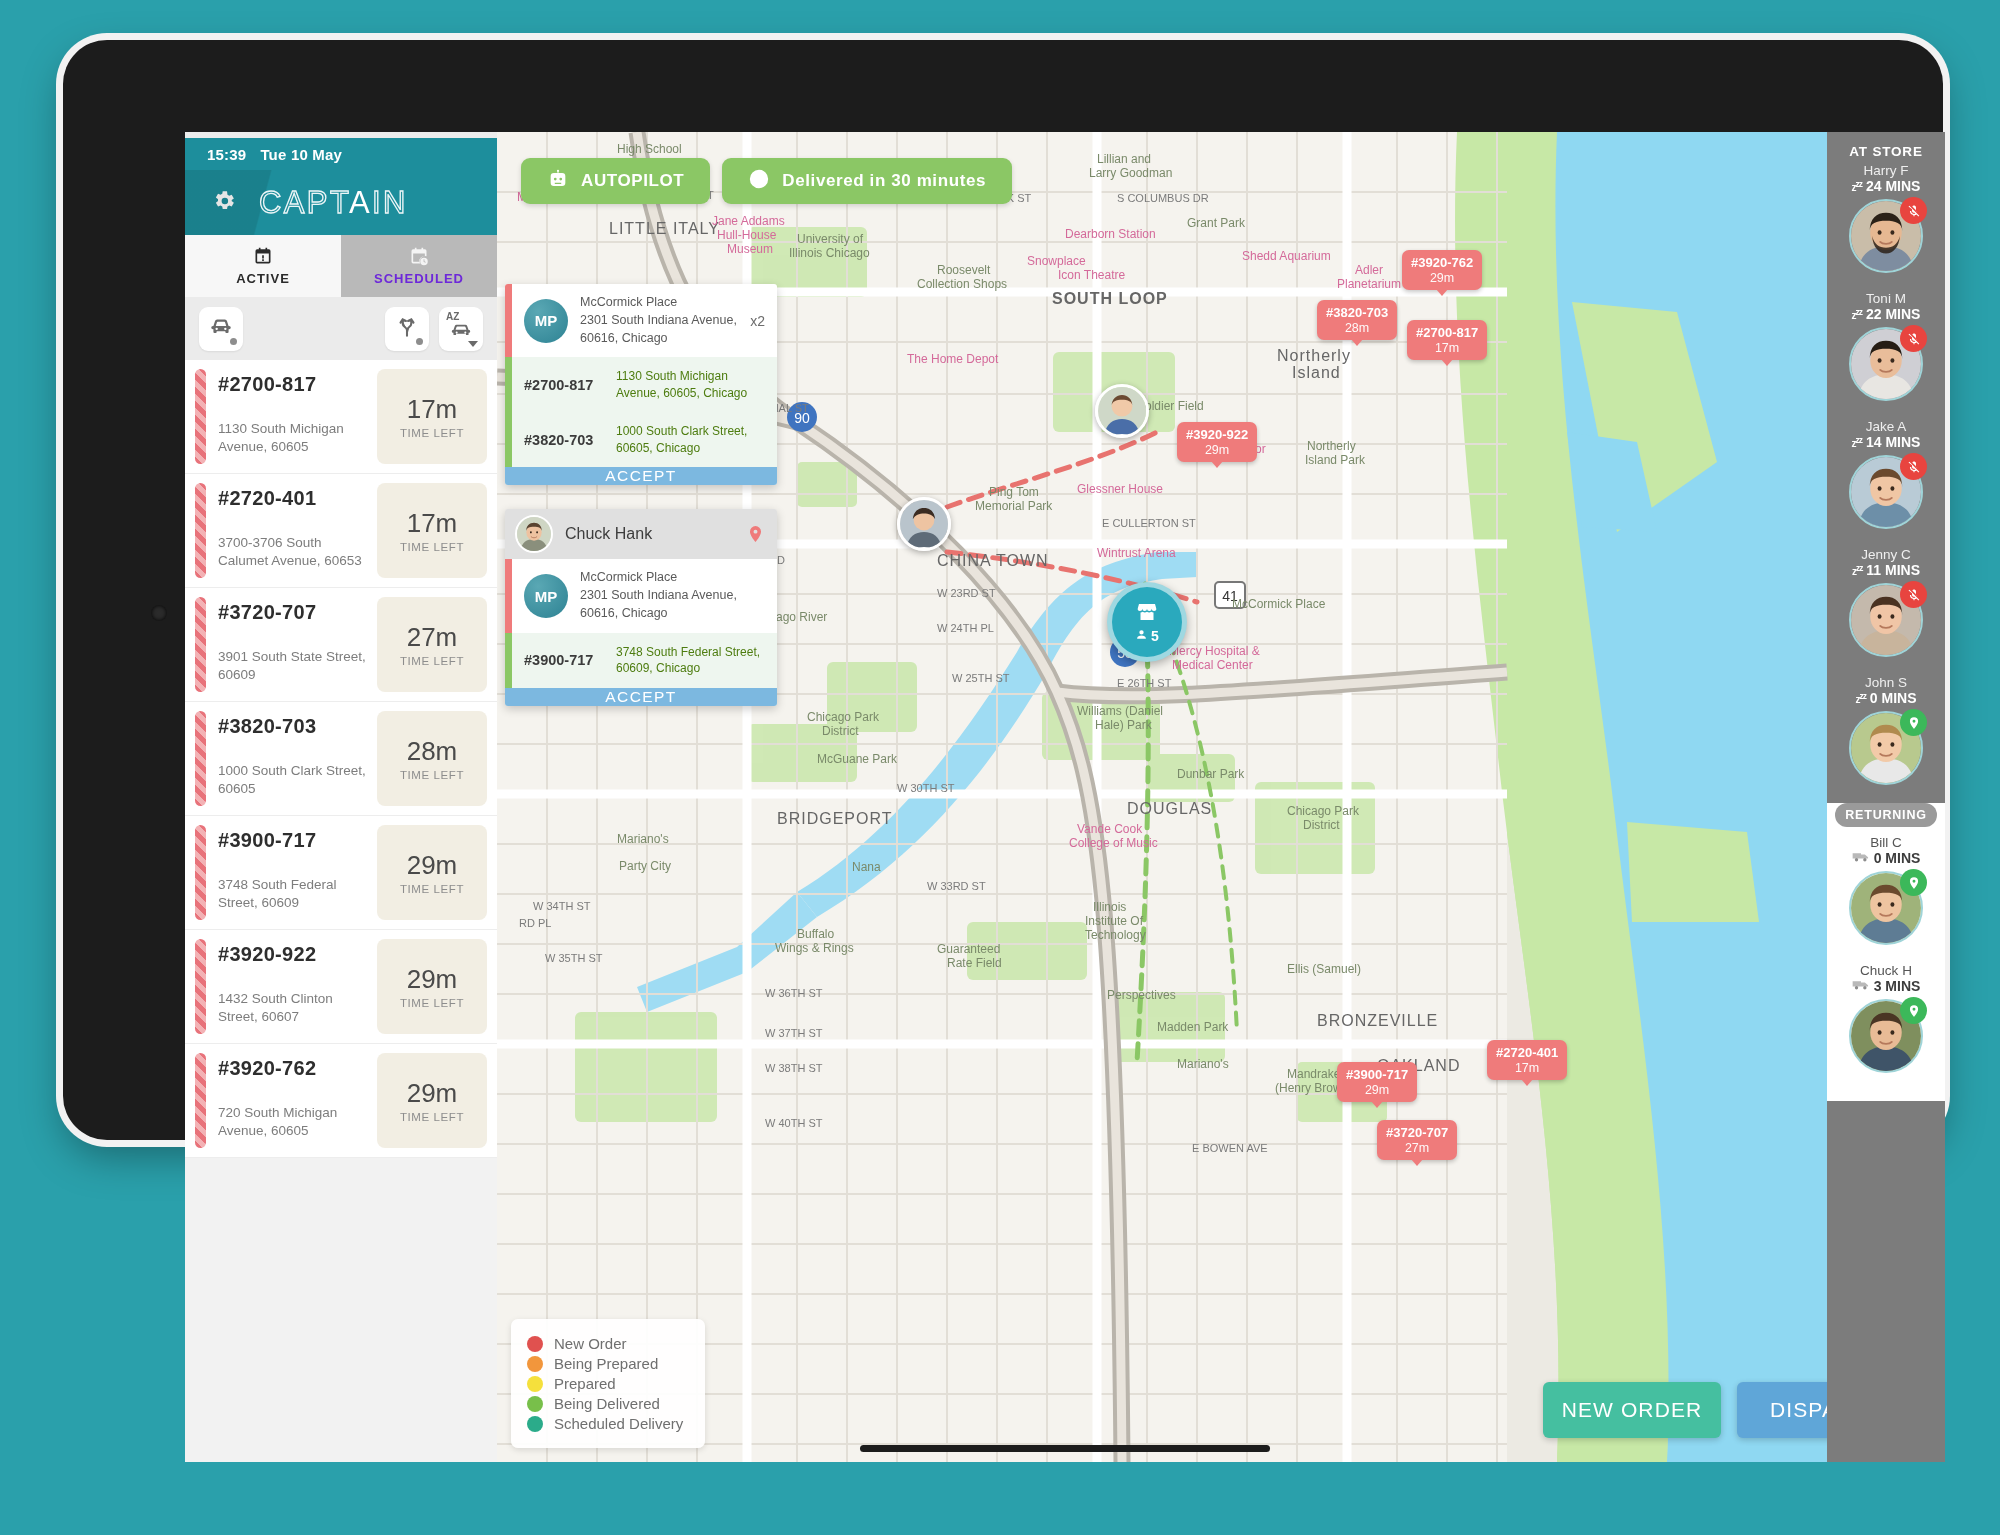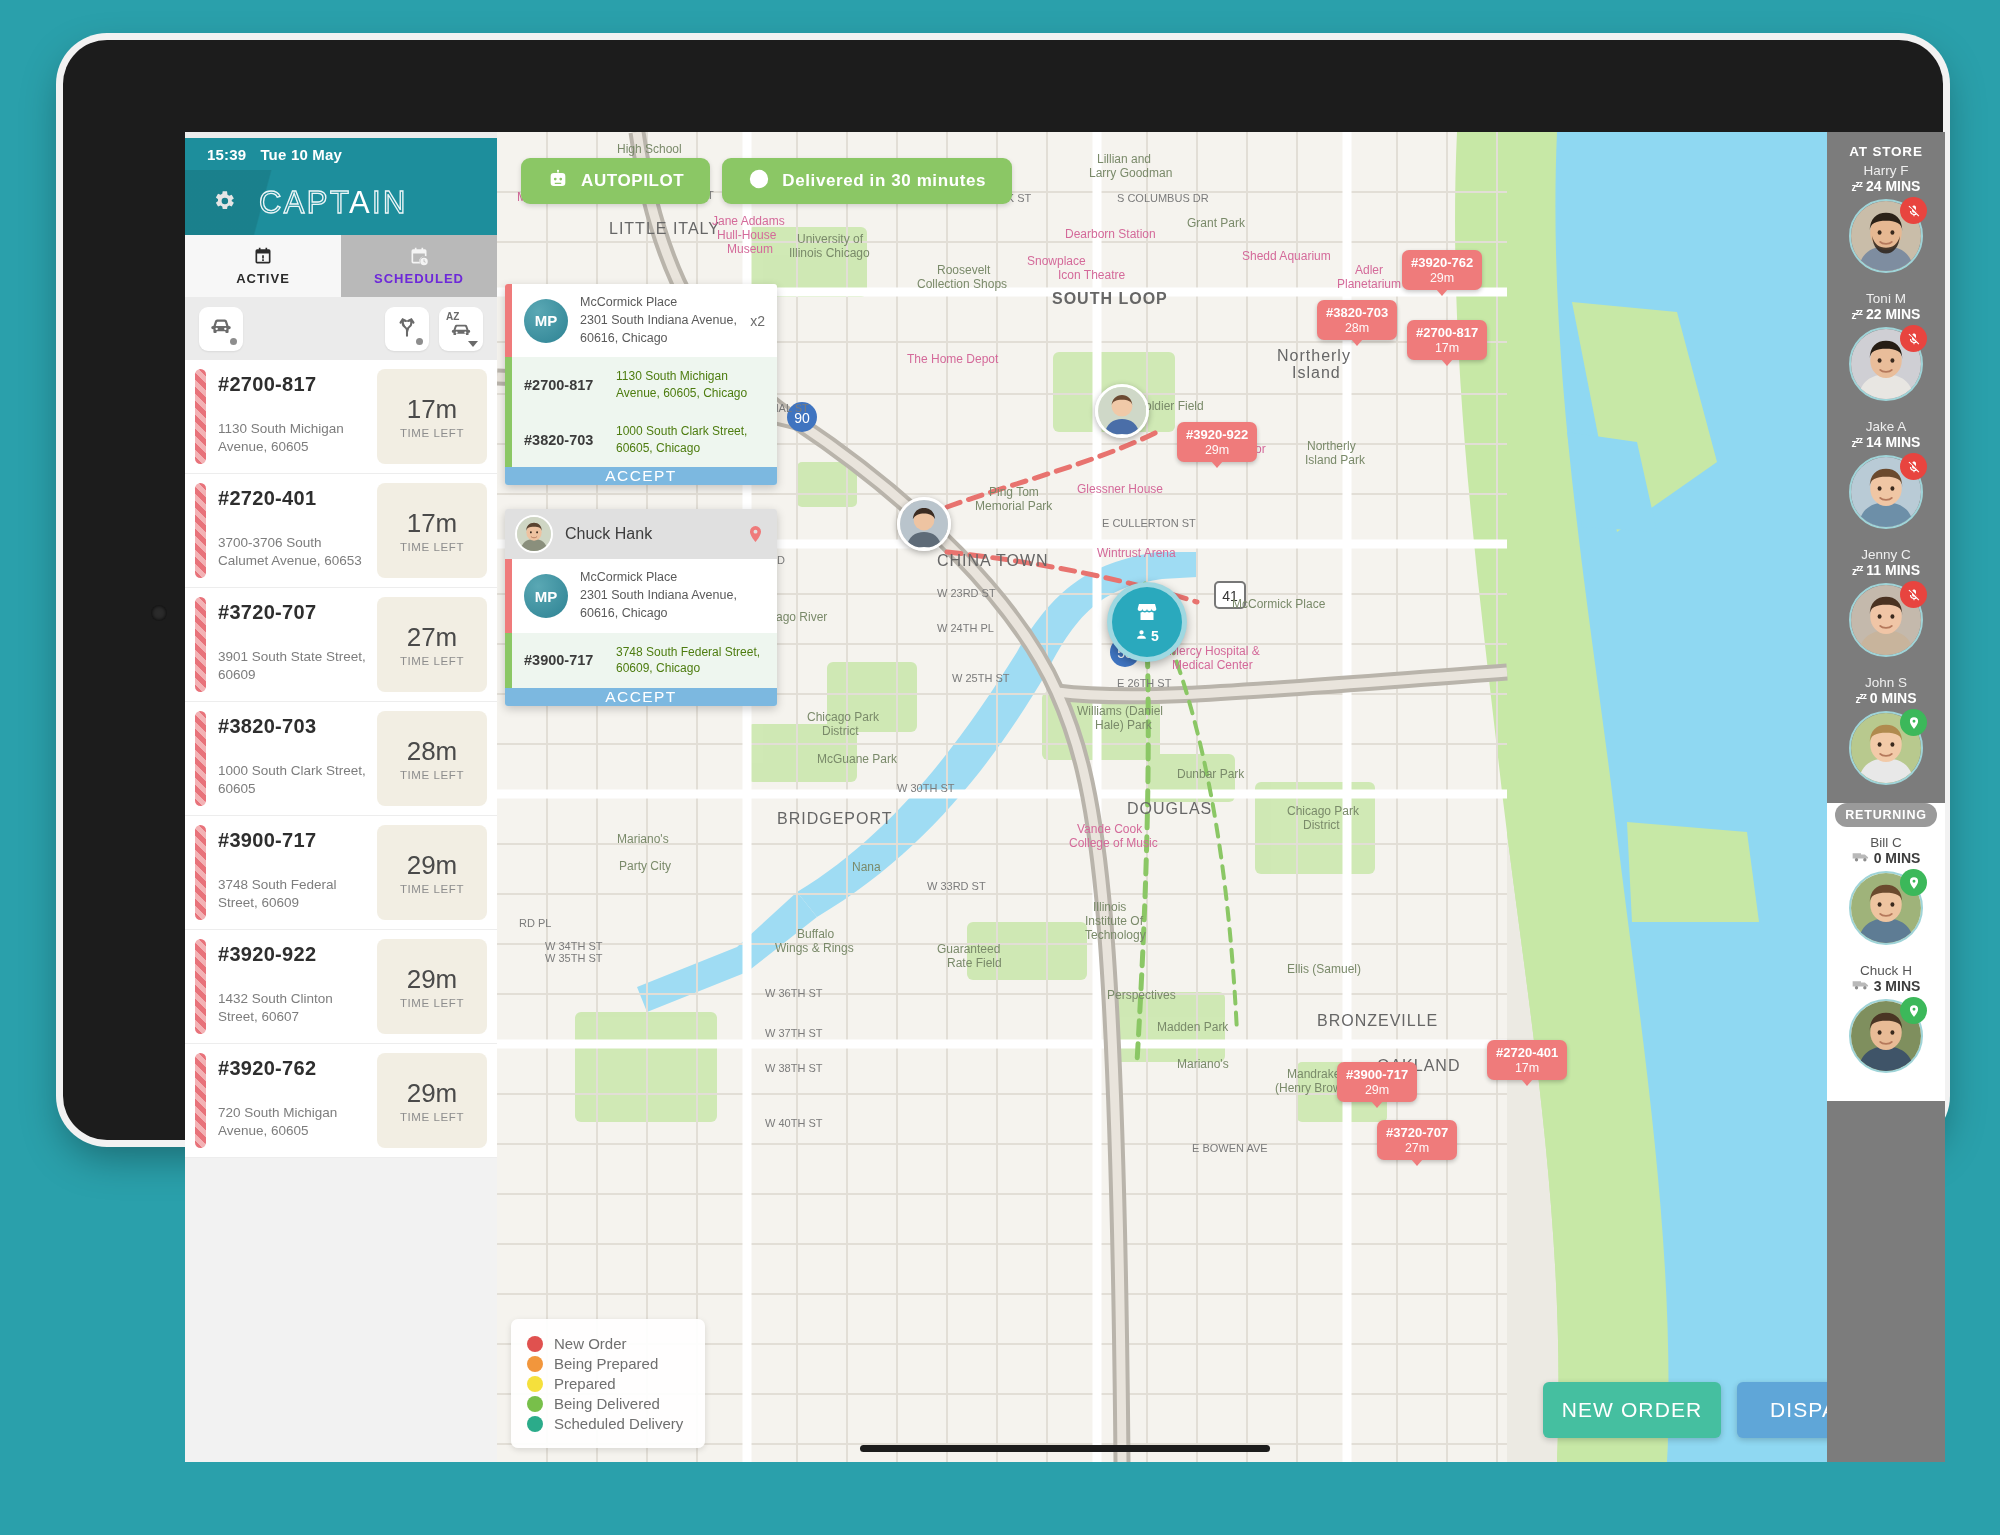--- a/index.html
+++ b/index.html
@@ -672,21 +672,21 @@
           <div class="map-label big" style="left: 280px; top: 678px;">BRIDGEPORT</div>
           <div class="map-label poi" style="left: 120px; top: 700px;">Mariano's</div>
           <div class="map-label pink" style="left: 580px; top: 690px;">Vande Cook</div>
           <div class="map-label pink" style="left: 572px; top: 704px;">College of Music</div>
           <div class="map-label poi" style="left: 122px; top: 727px;">Party City</div>
           <div class="map-label poi" style="left: 355px; top: 728px;">Nana</div>
           <div class="map-label hw" style="left: 430px; top: 748px;">W 33RD ST</div>
           <div class="map-label poi" style="left: 596px; top: 768px;">Illinois</div>
           <div class="map-label poi" style="left: 588px; top: 782px;">Institute Of</div>
           <div class="map-label poi" style="left: 588px; top: 796px;">Technology</div>
-          <div class="map-label hw" style="left: 48px; top: 768px; margin-top: 40px;">W 34TH ST</div>
+          <div class="map-label hw" style="left: 36px; top: 768px;">W 34TH ST</div>
           <div class="map-label poi" style="left: 300px; top: 795px;">Buffalo</div>
           <div class="map-label poi" style="left: 278px; top: 809px;">Wings &amp; Rings</div>
           <div class="map-label poi" style="left: 440px; top: 810px;">Guaranteed</div>
           <div class="map-label poi" style="left: 450px; top: 824px;">Rate Field</div>
           <div class="map-label hw" style="left: 48px; top: 820px;">W 35TH ST</div>
           <div class="map-label poi" style="left: 790px; top: 830px;">Ellis (Samuel)</div>
           <div class="map-label poi" style="left: 610px; top: 856px;">Perspectives</div>
           <div class="map-label big" style="left: 820px; top: 880px;">BRONZEVILLE</div>
           <div class="map-label poi" style="left: 660px; top: 888px;">Madden Park</div>
           <div class="map-label poi" style="left: 680px; top: 925px;">Mariano's</div>

